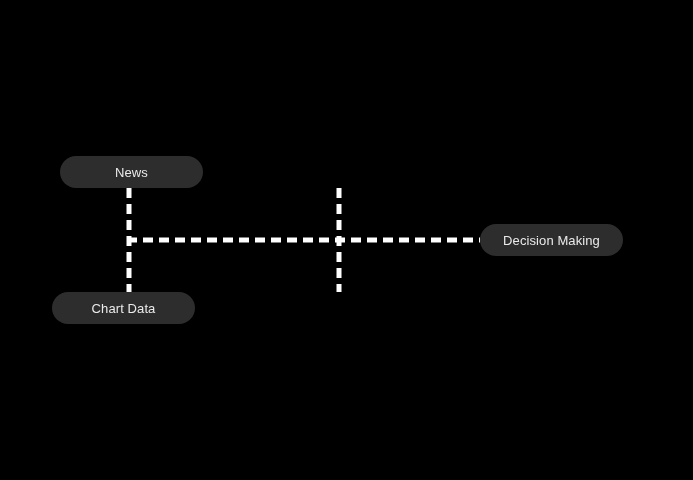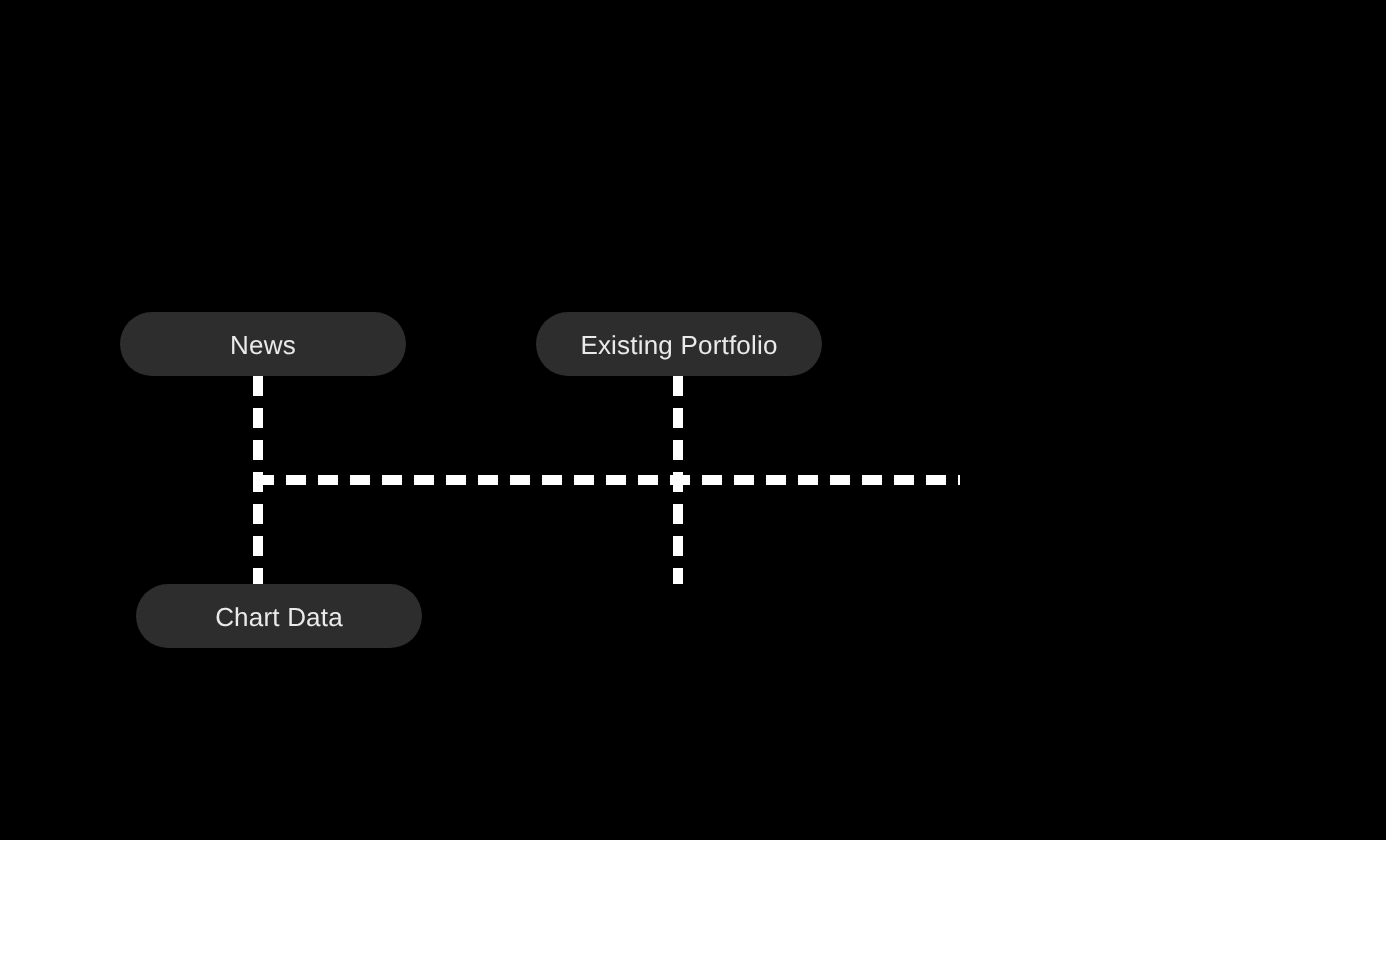--- a/index.html
+++ b/index.html
@@ -2,21 +2,21 @@
 <html style="--bg: #000000; --node-fill: #2d2d2d; --node-text: #eaeaea; --edge-color: #ffffff;"><head>
 <meta charset="utf-8">
 <style>
   html, body {
     margin: 0;
     padding: 0;
   }
   .canvas {
     position: relative;
     width: 693px;
-    height: 420px;
+    height: 480px;
     background: var(--bg, #000);
     overflow: hidden;
     font-family: "Liberation Sans", sans-serif;
   }
   .edges-layer {
     position: absolute;
     left: 0;
     top: 0;
     width: 693px;
     height: 480px;
@@ -42,41 +42,41 @@
     box-sizing: border-box;
     cursor: default;
     user-select: none;
   }
   .node span {
     white-space: nowrap;
   }
   .n-news              { left: 60px;  top: 156px; width: 143px; }
   .n-existing-portfolio{ left: 268px; top: 156px; width: 143px; }
   .n-decision-making   { left: 480px; top: 224px; width: 143px; }
-  .n-chart-data        { left: 68px;  top: 292px; width: 143px; }
+  .n-chart-data        { left: 52px;  top: 292px; width: 143px; }
   .n-related-assets    { left: 268px; top: 292px; width: 143px; }
 </style>
 </head>
 <body>
 
 <div class="canvas">
 
   <svg class="edges-layer" width="693" height="480" viewBox="0 0 693 480" xmlns="http://www.w3.org/2000/svg">
     <line class="edge" x1="129" y1="188" x2="129" y2="292"></line>
     <line class="edge" x1="339" y1="188" x2="339" y2="292"></line>
     <line class="edge" x1="127" y1="240" x2="480" y2="240"></line>
   </svg>
 
   <div class="node n-news">
     <span>News</span>
   </div>
 
-  <div class="node n-existing-portfolio">
-    <span>Existing Portfolio</span>
+
+  <div class="node n-decision-making">
+    <span>Decision Making</span>
   </div>
-
 
   <div class="node n-chart-data">
     <span>Chart Data</span>
   </div>
 
 
 </div>
 
 </body></html>

